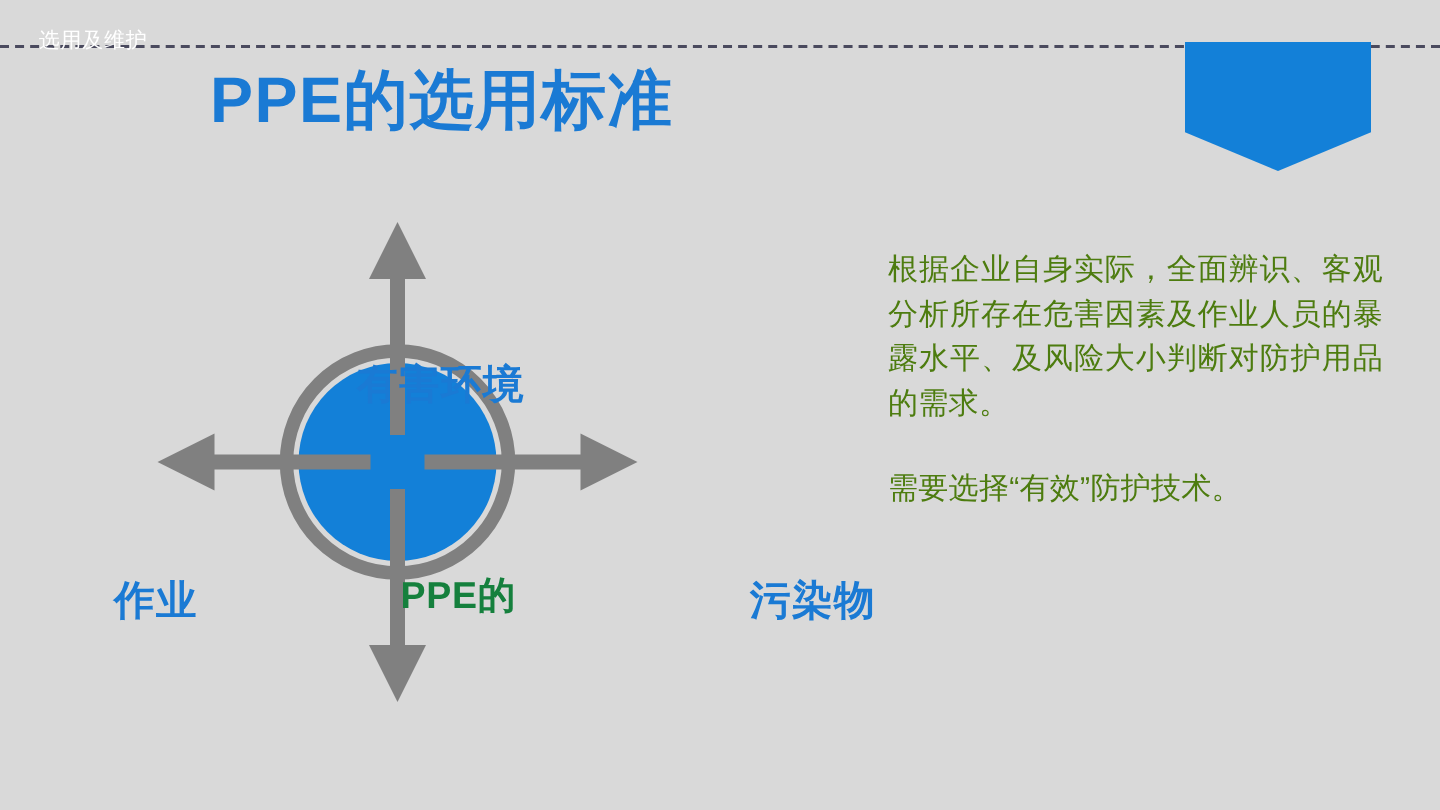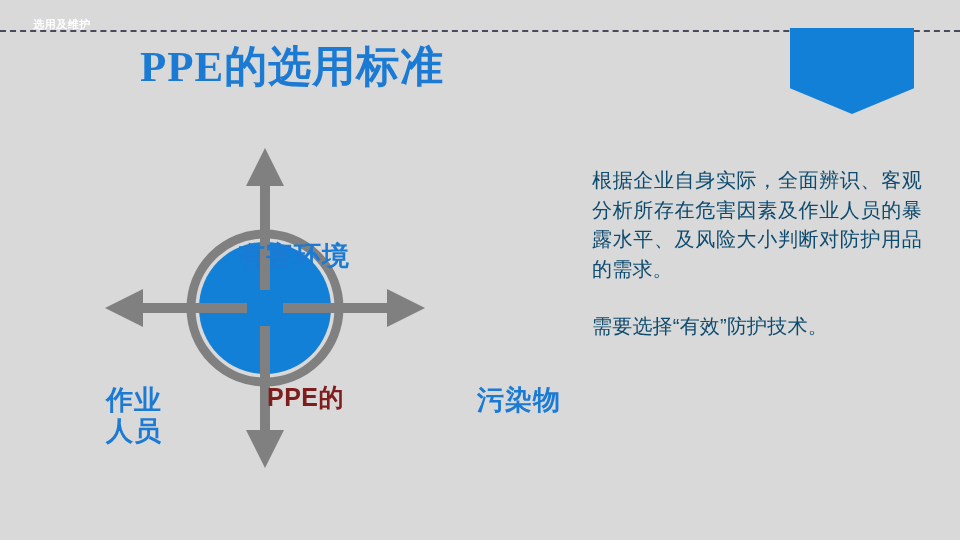--- a/index.html
+++ b/index.html
@@ -44,37 +44,36 @@
     clip-path: polygon(0 0, 100% 0, 100% 70%, 50% 100%, 0 70%);
     z-index: 5;
   }
   .badge-label {
     position: absolute;
     left: 0;
     top: 18px;
     width: 124px;
     text-align: center;
     color: #ffffff;
-    font-size: 11px;
-    font-weight: bold;
+    font-size: 14px;
+    font-weight: normal;
     letter-spacing: 0.5px;
     line-height: 1.2;
   }
 
   
   .page-title {
     position: absolute;
     left: 140px;
     top: 38px;
     font-size: 43px;
     font-weight: bold;
     color: #1a7ad4;
     letter-spacing: 1px;
     white-space: nowrap;
-    font-family: Liberation Serif, serif;
   }
 
   
   .diagram {
     position: absolute;
     left: 40px;
     top: 110px;
     width: 500px;
     height: 400px;
   }
@@ -92,52 +91,52 @@
     white-space: nowrap;
   }
   .node-top {
     left: 198px;
     top: 131px;
     text-align: center;
   }
   .node-left {
     left: 36px;
     top: 275px;
-    text-align: right;
+    text-align: left;
     width: 86px;
   }
   .node-right {
     left: 414px;
     top: 275px;
-    text-align: center;
+    text-align: right;
     width: 130px;
   }
 
   .center-label {
     position: absolute;
     left: 188px;
     top: 272px;
     width: 155px;
     text-align: center;
-    color: #7f1d1d;
+    color: #15803d;
     font-size: 25px;
     font-weight: bold;
     line-height: 1.22;
     letter-spacing: 0.5px;
   }
 
   
   .notes {
     position: absolute;
     left: 592px;
     top: 166px;
     width: 330px;
   }
   .note-para {
-    color: #0c4a6e;
+    color: #4d7c0f;
     font-size: 20px;
     line-height: 1.48;
     margin: 0 0 28px 0;
     letter-spacing: 0.2px;
     text-align: justify;
   }
   .note-para:last-child {
     margin-bottom: 0;
   }
 </style>
@@ -188,21 +187,20 @@
     <div class="node-label node-top">
       <div>有害环境</div>
     </div>
 
     <div class="node-label node-right">
       <div>污染物</div>
     </div>
 
     <div class="node-label node-left">
       <div>作业</div>
-      <div>人员</div>
     </div>
   </div>
 
   <div class="notes">
     <p class="note-para">根据企业自身实际，全面辨识、客观分析所存在危害因素及作业人员的暴露水平、及风险大小判断对防护用品的需求。</p>
     <p class="note-para">需要选择“有效”防护技术。</p>
   </div>
 
 </div>
 

